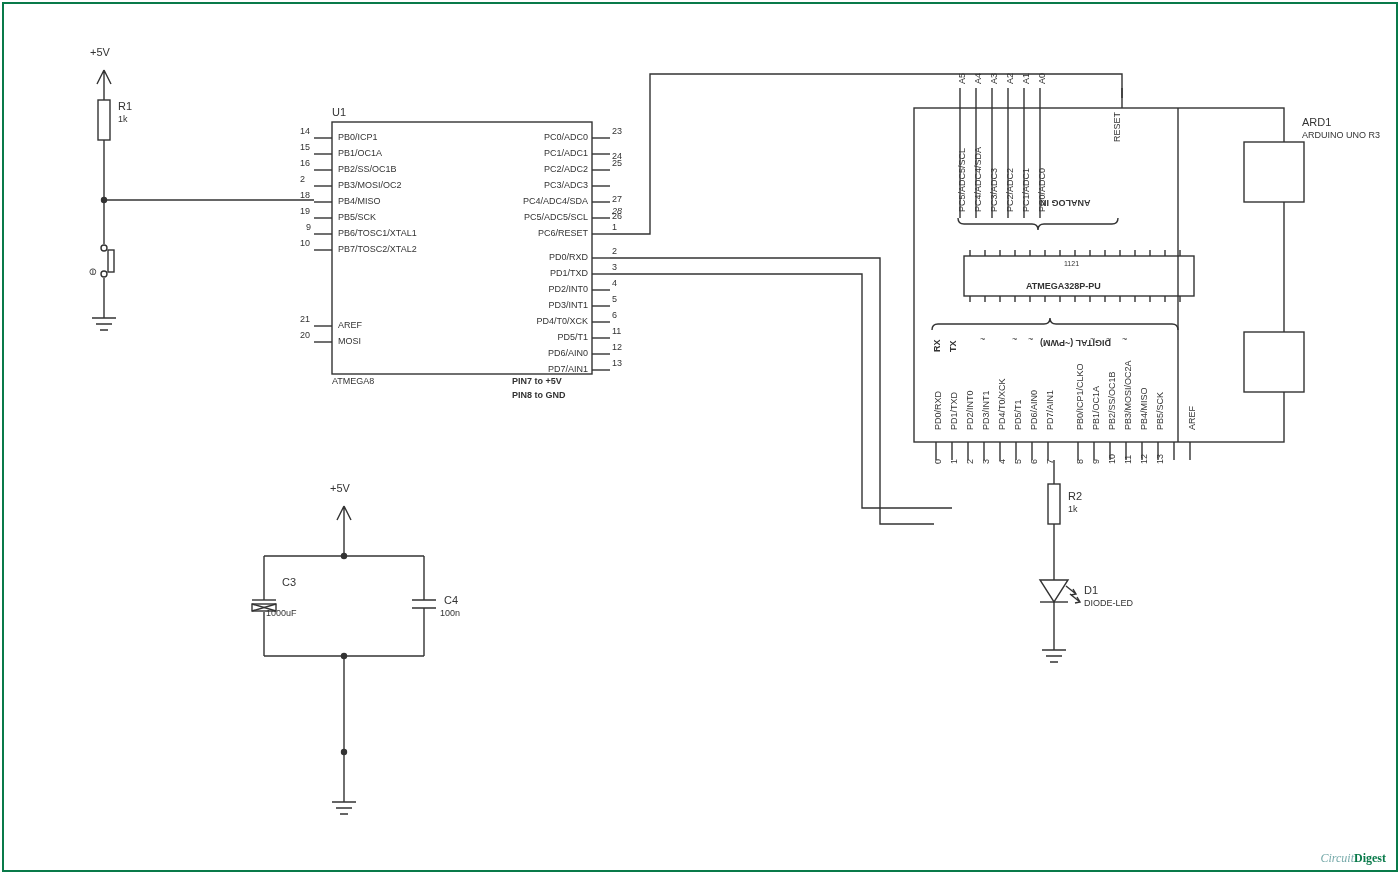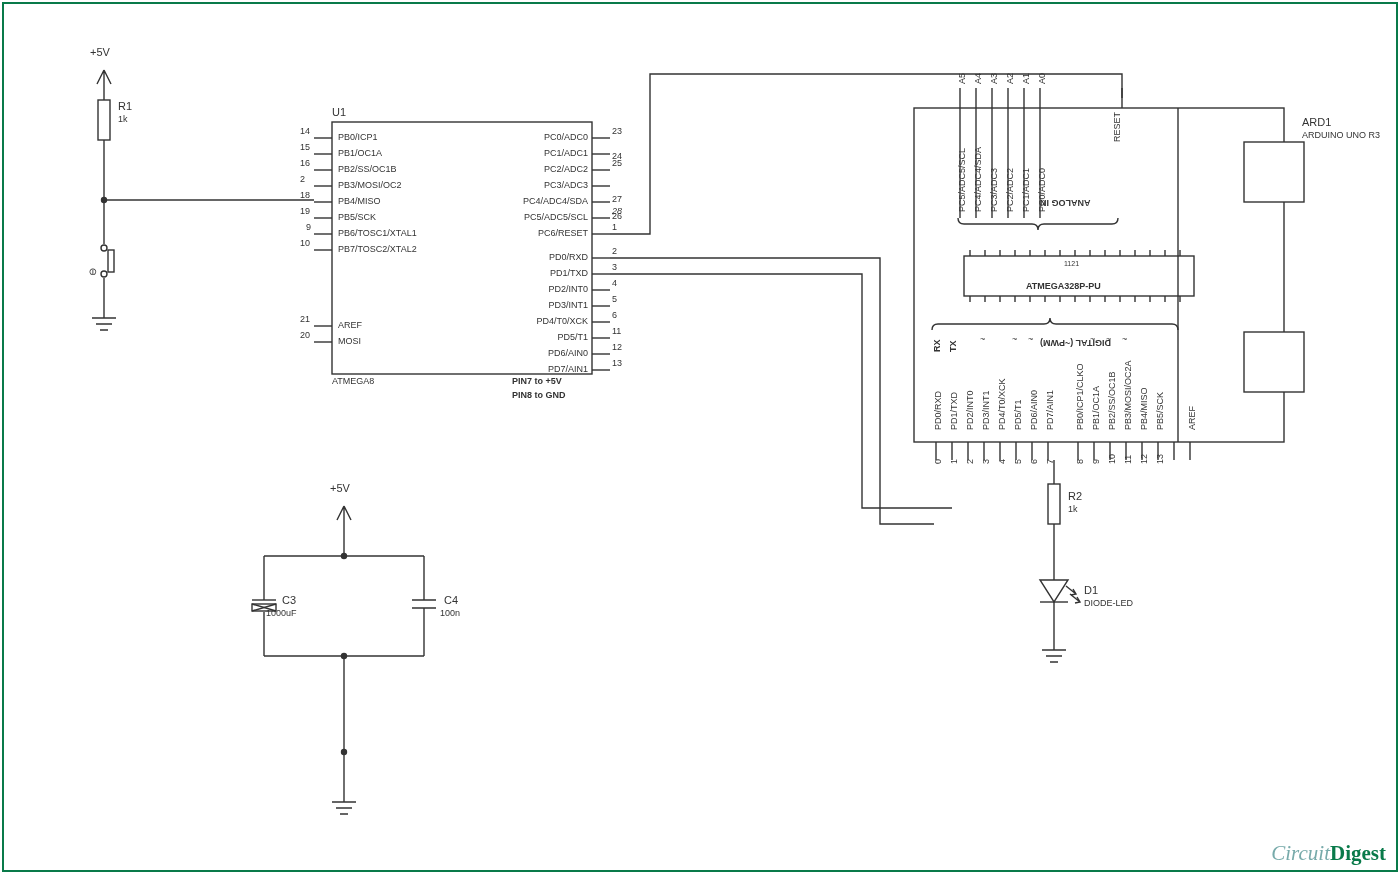--- a/index.html
+++ b/index.html
@@ -3,21 +3,21 @@
 <meta charset="utf-8">
 <style>
 *{box-sizing:border-box;margin:0;padding:0}
 body{background:#fff;font-family:Arial,sans-serif;font-size:11px;color:#333;width:1400px;height:874px;position:relative}
 .frame{position:absolute;top:2px;left:2px;right:2px;bottom:2px;border:2px solid #097a4a}
 .canvas{position:absolute;top:12px;left:12px;right:12px;bottom:12px}
 .label{position:absolute;font-size:11px;color:#333}
 .small{font-size:9px}
 .bold{font-weight:bold}
 svg{position:absolute;top:0;left:0;overflow:visible}
-.watermark{position:absolute;bottom:8px;right:14px;font-size:21px;color:#7aa;font-family:Georgia,serif;font-style:italic}
+.watermark{position:absolute;bottom:8px;right:14px;font-size:12px;color:#7aa;font-family:Georgia,serif;font-style:italic}
 .watermark b{color:#097a4a;font-style:normal;font-weight:600}
 </style>
 </head>
 <body>
 
 <div class="frame"></div>
 <div class="canvas">
 
 <svg width="1376" height="850">
   <g stroke="#333" stroke-width="1.4" fill="none">
@@ -195,21 +195,21 @@
 <div class="label" style="top:34px;left:78px">+5V</div>
 <div class="label" style="top:88px;left:106px">R1</div>
 <div class="label small" style="top:102px;left:106px">1k</div>
 
 <div class="label" style="top:94px;left:320px">U1</div>
 <div class="label small" style="top:364px;left:320px">ATMEGA8</div>
 <div class="label bold small" style="top:364px;left:500px">PIN7 to +5V</div>
 <div class="label bold small" style="top:378px;left:500px">PIN8 to GND</div>
 
 <div class="label" style="top:470px;left:318px">+5V</div>
-<div class="label" style="top:582px;left:270px">C3</div>
+<div class="label" style="top:564px;left:270px">C3</div>
 <div class="label small" style="top:596px;left:254px">1000uF</div>
 <div class="label" style="top:582px;left:432px">C4</div>
 <div class="label small" style="top:596px;left:428px">100n</div>
 
 <div class="label" style="top:104px;left:1290px">ARD1</div>
 <div class="label small" style="top:118px;left:1290px">ARDUINO UNO R3</div>
 
 <div class="label bold small" style="top:269px;left:1014px">ATMEGA328P-PU</div>
 <div class="label small" style="top:248px;left:1052px;font-size:7px">1121</div>
 

